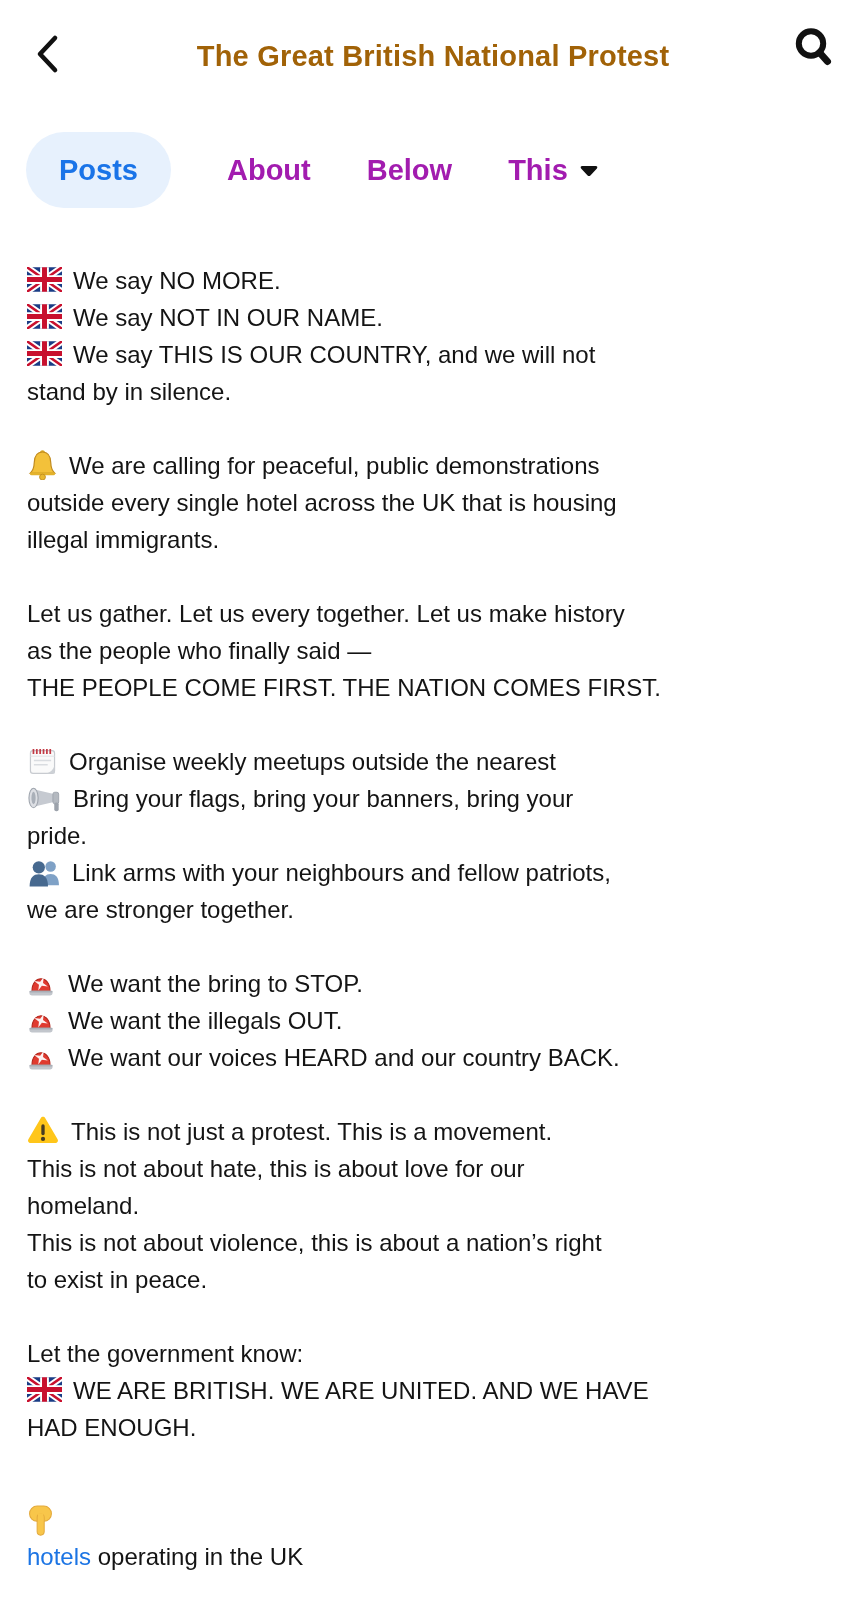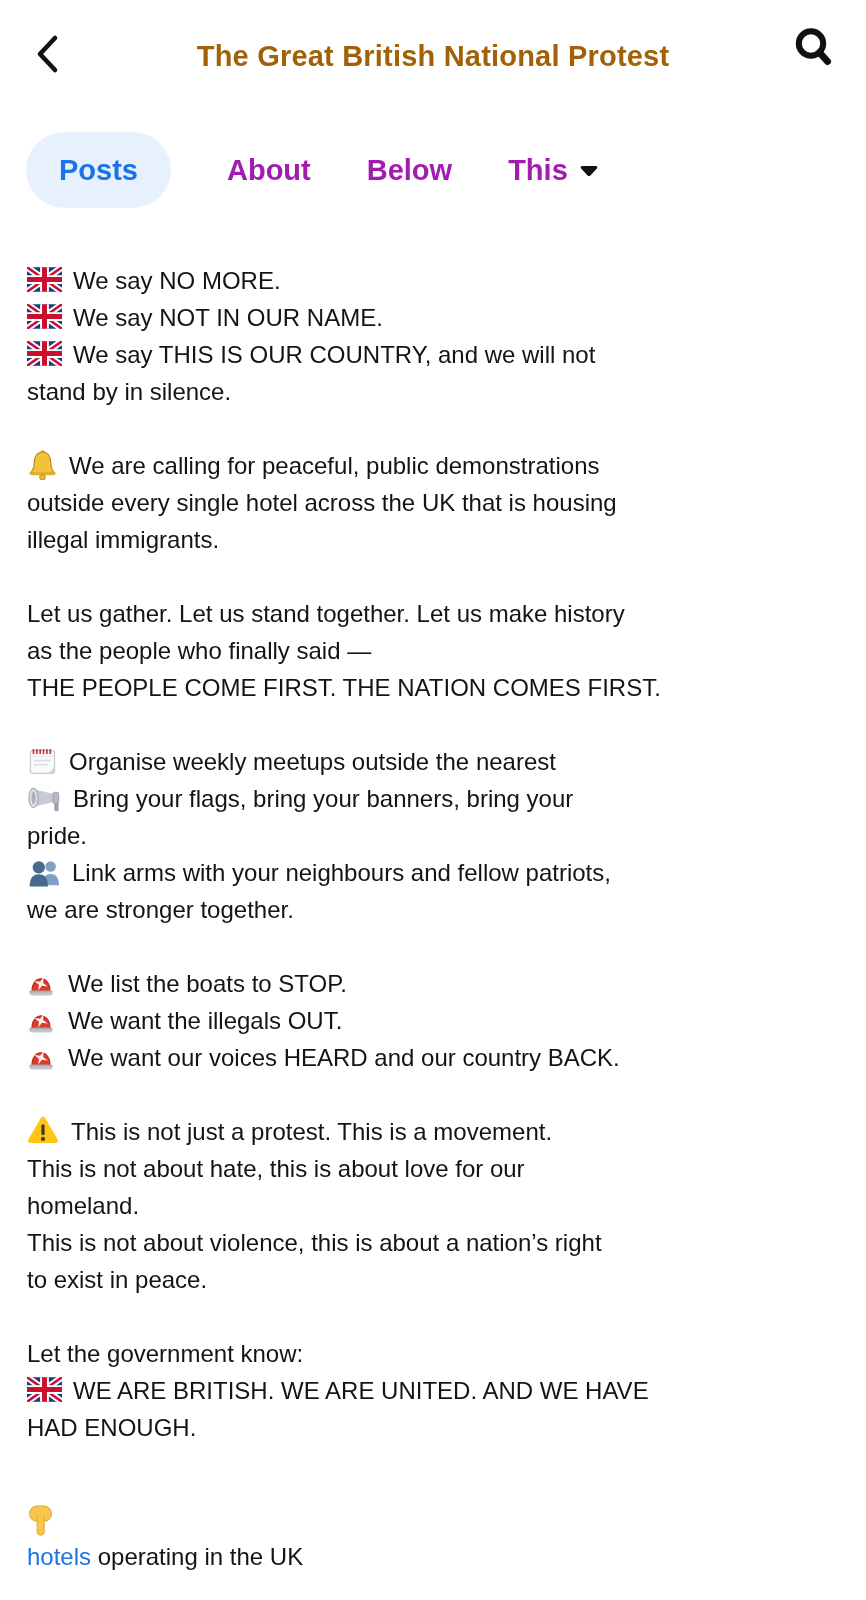--- a/index.html
+++ b/index.html
@@ -143,41 +143,41 @@
       <div class="line"><span>stand by in silence.</span></div>
     </div>
     <div class="para">
       <div class="line"><svg width="31" height="31" style="vertical-align: -6px; margin-right: 11px;">
           <use href="#i-bell"></use>
         </svg><span>We are calling for peaceful, public demonstrations</span></div>
       <div class="line"><span>outside every single hotel across the UK that is housing</span></div>
       <div class="line"><span>illegal immigrants.</span></div>
     </div>
     <div class="para">
-      <div class="line"><span>Let us gather. Let us stand together. Let us make history</span></div>
+      <div class="line"><span>Let us gather. Let us every together. Let us make history</span></div>
       <div class="line"><span>as the people who finally said —</span></div>
       <div class="line"><span>THE PEOPLE COME FIRST. THE NATION COMES FIRST.</span></div>
     </div>
     <div class="para">
       <div class="line"><svg width="31" height="31" style="vertical-align: -6px; margin-right: 11px;">
           <use href="#i-spiral-calendar"></use>
         </svg><span>Organise weekly meetups outside the nearest</span></div>
       <div class="line"><svg width="36" height="30" style="vertical-align: -6px; margin-right: 10px;">
           <use href="#i-megaphone"></use>
         </svg><span>Bring your flags, bring your banners, bring your</span></div>
       <div class="line"><span>pride.</span></div>
       <div class="line"><svg width="35" height="30" style="vertical-align: -7px; margin-right: 10px;">
           <use href="#i-silhouettes"></use>
         </svg><span>Link arms with your neighbours and fellow patriots,</span></div>
       <div class="line"><span>we are stronger together.</span></div>
     </div>
     <div class="para">
       <div class="line"><svg width="28" height="31" style="vertical-align: -6px; margin-right: 13px;">
           <use href="#i-police-light"></use>
-        </svg><span>We list the boats to STOP.</span></div>
+        </svg><span>We want the bring to STOP.</span></div>
       <div class="line"><svg width="28" height="31" style="vertical-align: -6px; margin-right: 13px;">
           <use href="#i-police-light"></use>
         </svg><span>We want the illegals OUT.</span></div>
       <div class="line"><svg width="28" height="31" style="vertical-align: -6px; margin-right: 13px;">
           <use href="#i-police-light"></use>
         </svg><span>We want our voices HEARD and our country BACK.</span></div>
     </div>
     <div class="para">
       <div class="line"><svg width="32" height="29" style="vertical-align: -4px; margin-right: 12px;">
           <use href="#i-warning"></use>

